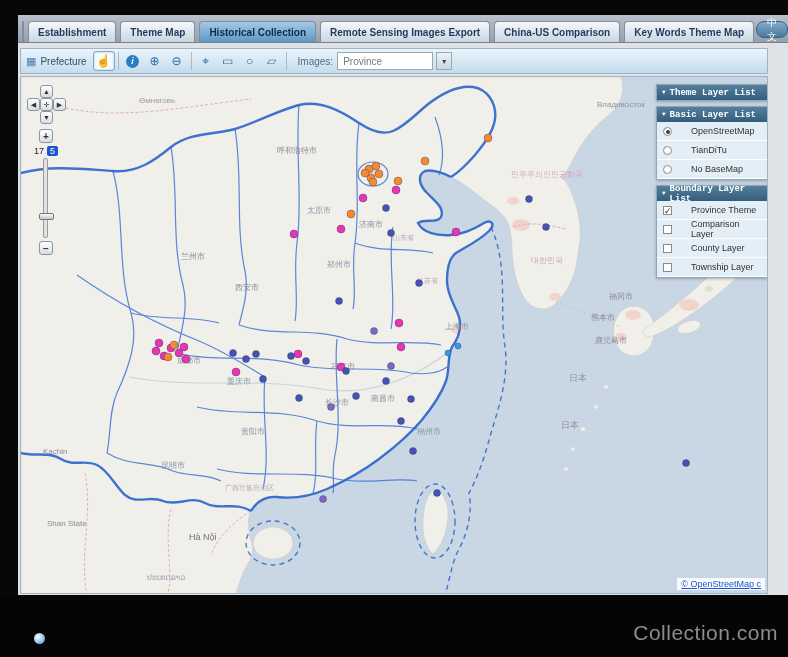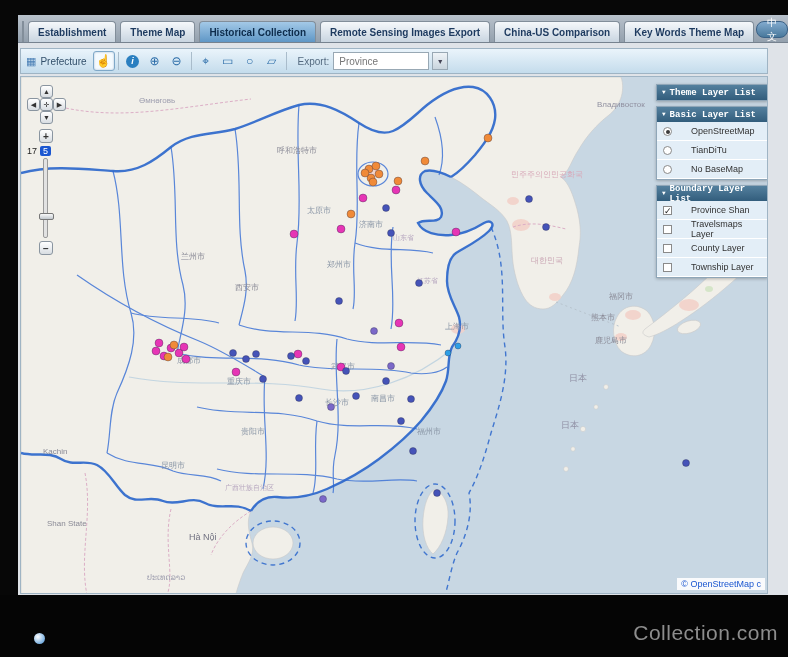--- a/index.html
+++ b/index.html
@@ -48,31 +48,31 @@
 
   
   .pan-pad{position:absolute;left:6px;top:8px;width:40px;height:40px;}
   .pbtn{position:absolute;width:13px;height:13px;background:linear-gradient(#fff,#d8dde2);
         border:1px solid #8a95a0;border-radius:3px;font-size:7px;color:#333;display:flex;
         align-items:center;justify-content:center;cursor:pointer;}
   .zoomcol{position:absolute;left:14px;top:52px;width:30px;}
   .zbtn{width:14px;height:14px;background:linear-gradient(#fff,#d8dde2);border:1px solid #8a95a0;
         border-radius:3px;font-size:10px;font-weight:bold;color:#333;display:flex;align-items:center;
         justify-content:center;cursor:pointer;margin-left:4px;}
-  .scale-row{display:flex;align-items:center;gap:3px;margin:3px 0 2px -8px;}
+  .scale-row{display:flex;align-items:center;gap:3px;margin:3px 0 2px -8px;justify-content:center;}
   .scale-num{font-size:9px;color:#222;}
   .zoom-badge{background:#1a56d0;color:#fff;font-size:9px;padding:0 3px;border-radius:2px;cursor:pointer;}
   .slider-track{position:relative;width:5px;height:80px;margin-left:8px;background:#e2e2e2;
                 border:1px solid #9a9a9a;border-radius:2px;cursor:pointer;}
   .slider-handle{position:absolute;left:-5px;top:54px;width:15px;height:7px;
                  background:linear-gradient(#fafafa,#c2c8ce);border:1px solid #777;border-radius:2px;cursor:grab;}
 
   .attribution{position:absolute;right:2px;bottom:3px;background:rgba(255,255,255,.88);
                font-size:9px;color:#333;padding:1px 4px;}
-  .attribution span{color:#1a56d0;cursor:pointer;}
+  .attribution span{color:#1a56d0;text-decoration:underline;cursor:pointer;}
 
   
   .layer-panel{position:absolute;left:635px;top:7px;width:112px;}
   .sec{margin-bottom:5px;border:1px solid #8fa6b8;box-shadow:0 1px 3px rgba(0,0,0,.25);}
   .sec-head{height:15px;background:linear-gradient(#54809e,#325d7c);color:#fff;font-size:9px;
             font-weight:bold;display:flex;align-items:center;gap:4px;padding:0 5px;cursor:pointer;font-family:Liberation Mono, monospace;}
   .tri{font-size:6px;}
   .sec-body{background:#f2f7fb;}
   .lrow{height:19px;display:flex;align-items:center;gap:19px;padding:0 6px;font-size:9px;color:#333;
         background:#e3eef7;border-bottom:1px solid #fff;cursor:pointer;}
@@ -138,21 +138,21 @@
           </div>
           <div class="tbtn">
             <span>○</span>
           </div>
           <div class="tbtn">
             <span>▱</span>
           </div>
           <div class="sep"></div>
         </div>
       <div class="level">
-        <span>Export:</span>
+        <span>Images:</span>
         <div class="dropdown">
           <span>Province</span>
         </div>
         <div class="dd-arrow">
           <span>▼</span>
         </div>
       </div>
     </div>
 
     <div class="map-wrap">
@@ -419,25 +419,25 @@
             </div>
         </div>
         <div class="sec">
           <div class="sec-head">
             <span class="tri">▼</span>
             <span>Boundary Layer List</span>
           </div>
           <div class="sec-body">
               <div class="lrow">
                 <span class="check on">✓</span>
-                <span>Province Shan</span>
+                <span>Province Theme</span>
               </div>
               <div class="lrow">
                 <span class="check"></span>
-                <span>Travelsmaps Layer</span>
+                <span>Comparison Layer</span>
               </div>
               <div class="lrow">
                 <span class="check"></span>
                 <span>County Layer</span>
               </div>
               <div class="lrow">
                 <span class="check"></span>
                 <span>Township Layer</span>
               </div>
             </div>

